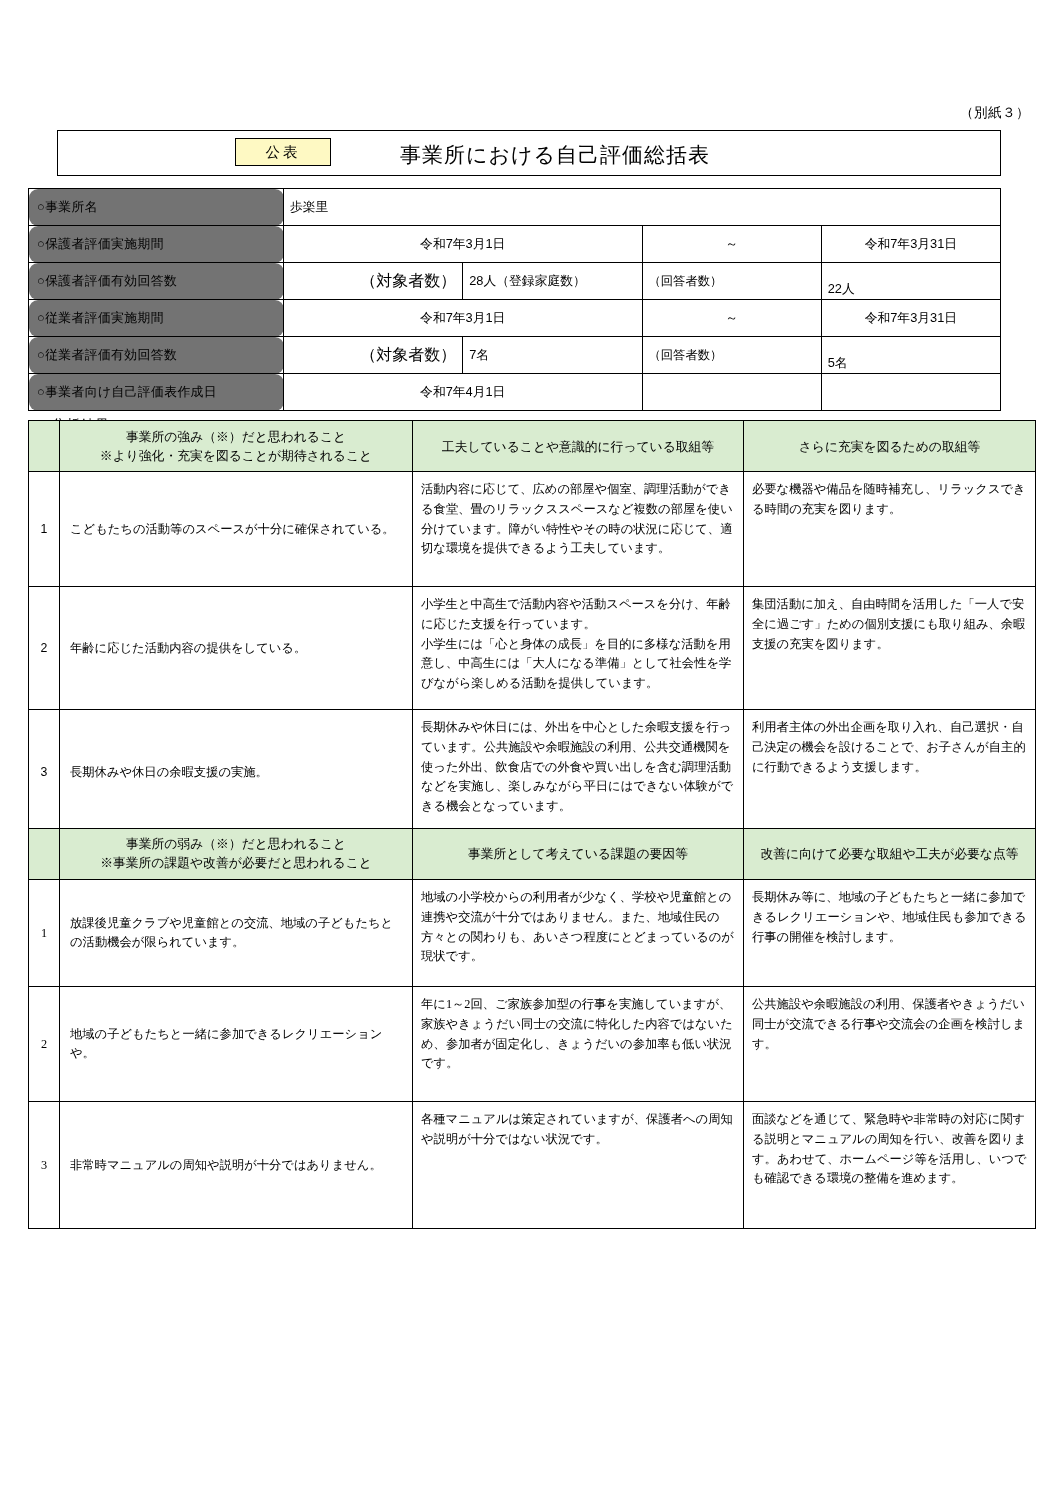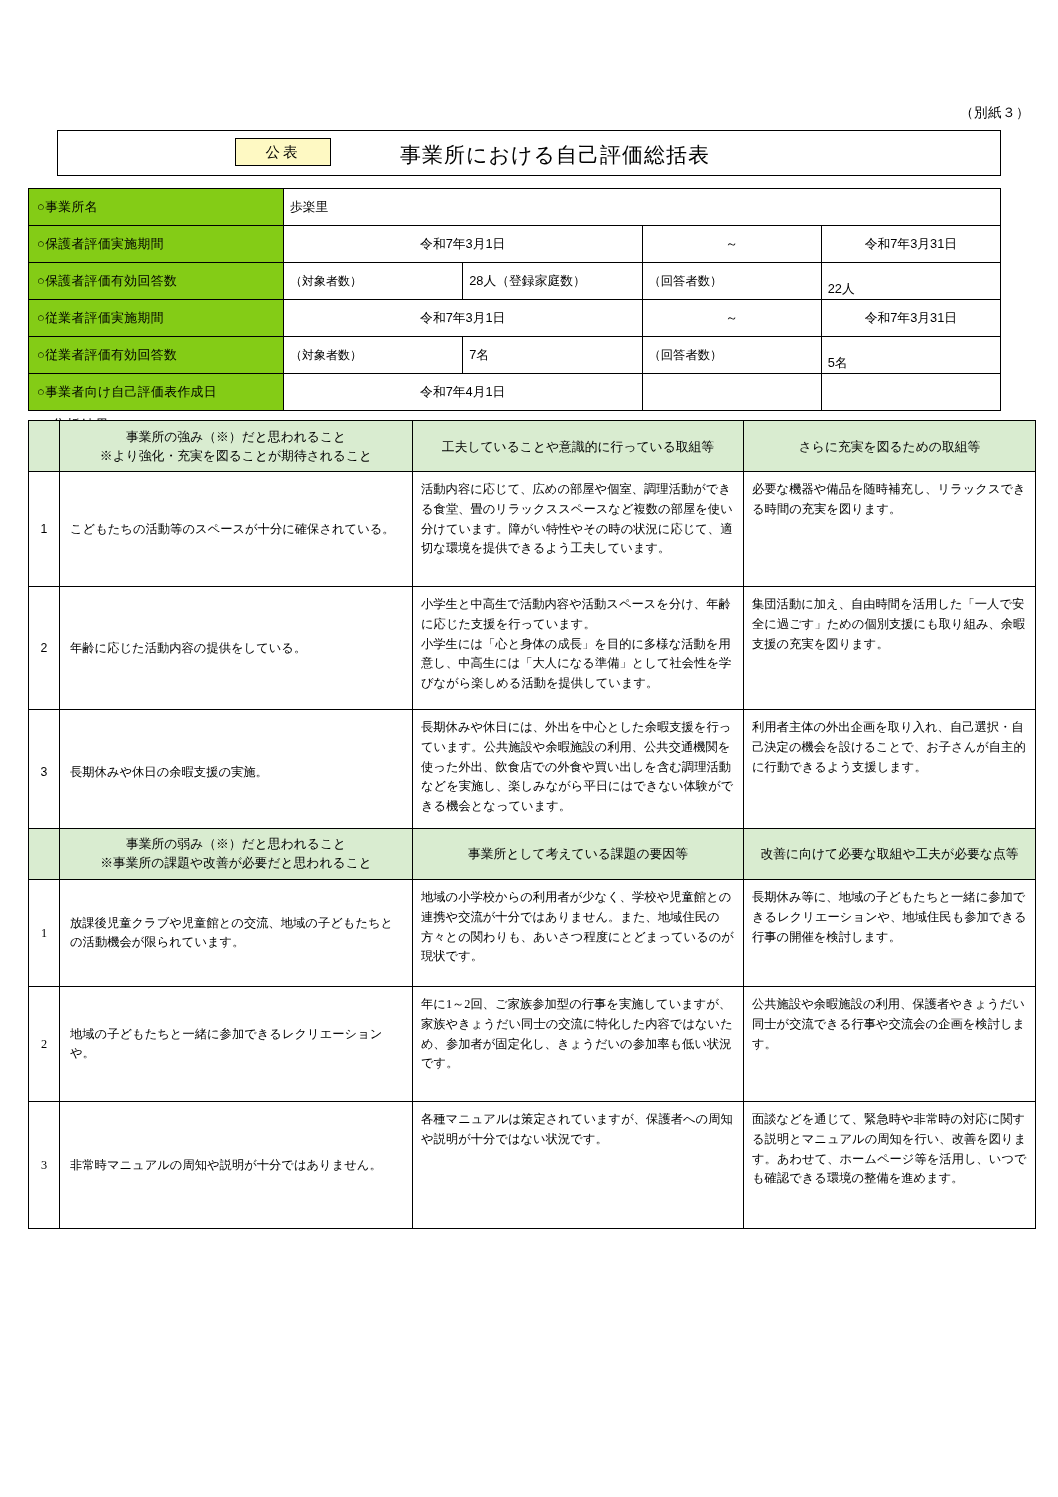--- a/index.html
+++ b/index.html
@@ -76,32 +76,33 @@
     font-size: 12.8px;
   }
   .info-table td {
     border: 1px solid #000;
     padding: 4px 6px;
     vertical-align: middle;
     height: 28px;
     line-height: 1.35;
   }
   .info-table td.label {
-    background: #84cc16;
+    background: #737373;
     width: 240px;
     padding-left: 8px;
     letter-spacing: 0.4px;
+    border-radius: 9px;
   }
   .info-table td.center {
     text-align: center;
   }
   .info-table td.sub {
     width: 100px;
-    text-align: left;
-    font-size: 12px;
+    text-align: right;
+    font-size: 16px;
     border-radius: 14px;
   }
   .info-table td.subw {
     width: 115px;
     text-align: left;
     font-size: 12.3px;
     padding-left: 6px;
   }
   .info-table td.valpad {
     vertical-align: bottom;

